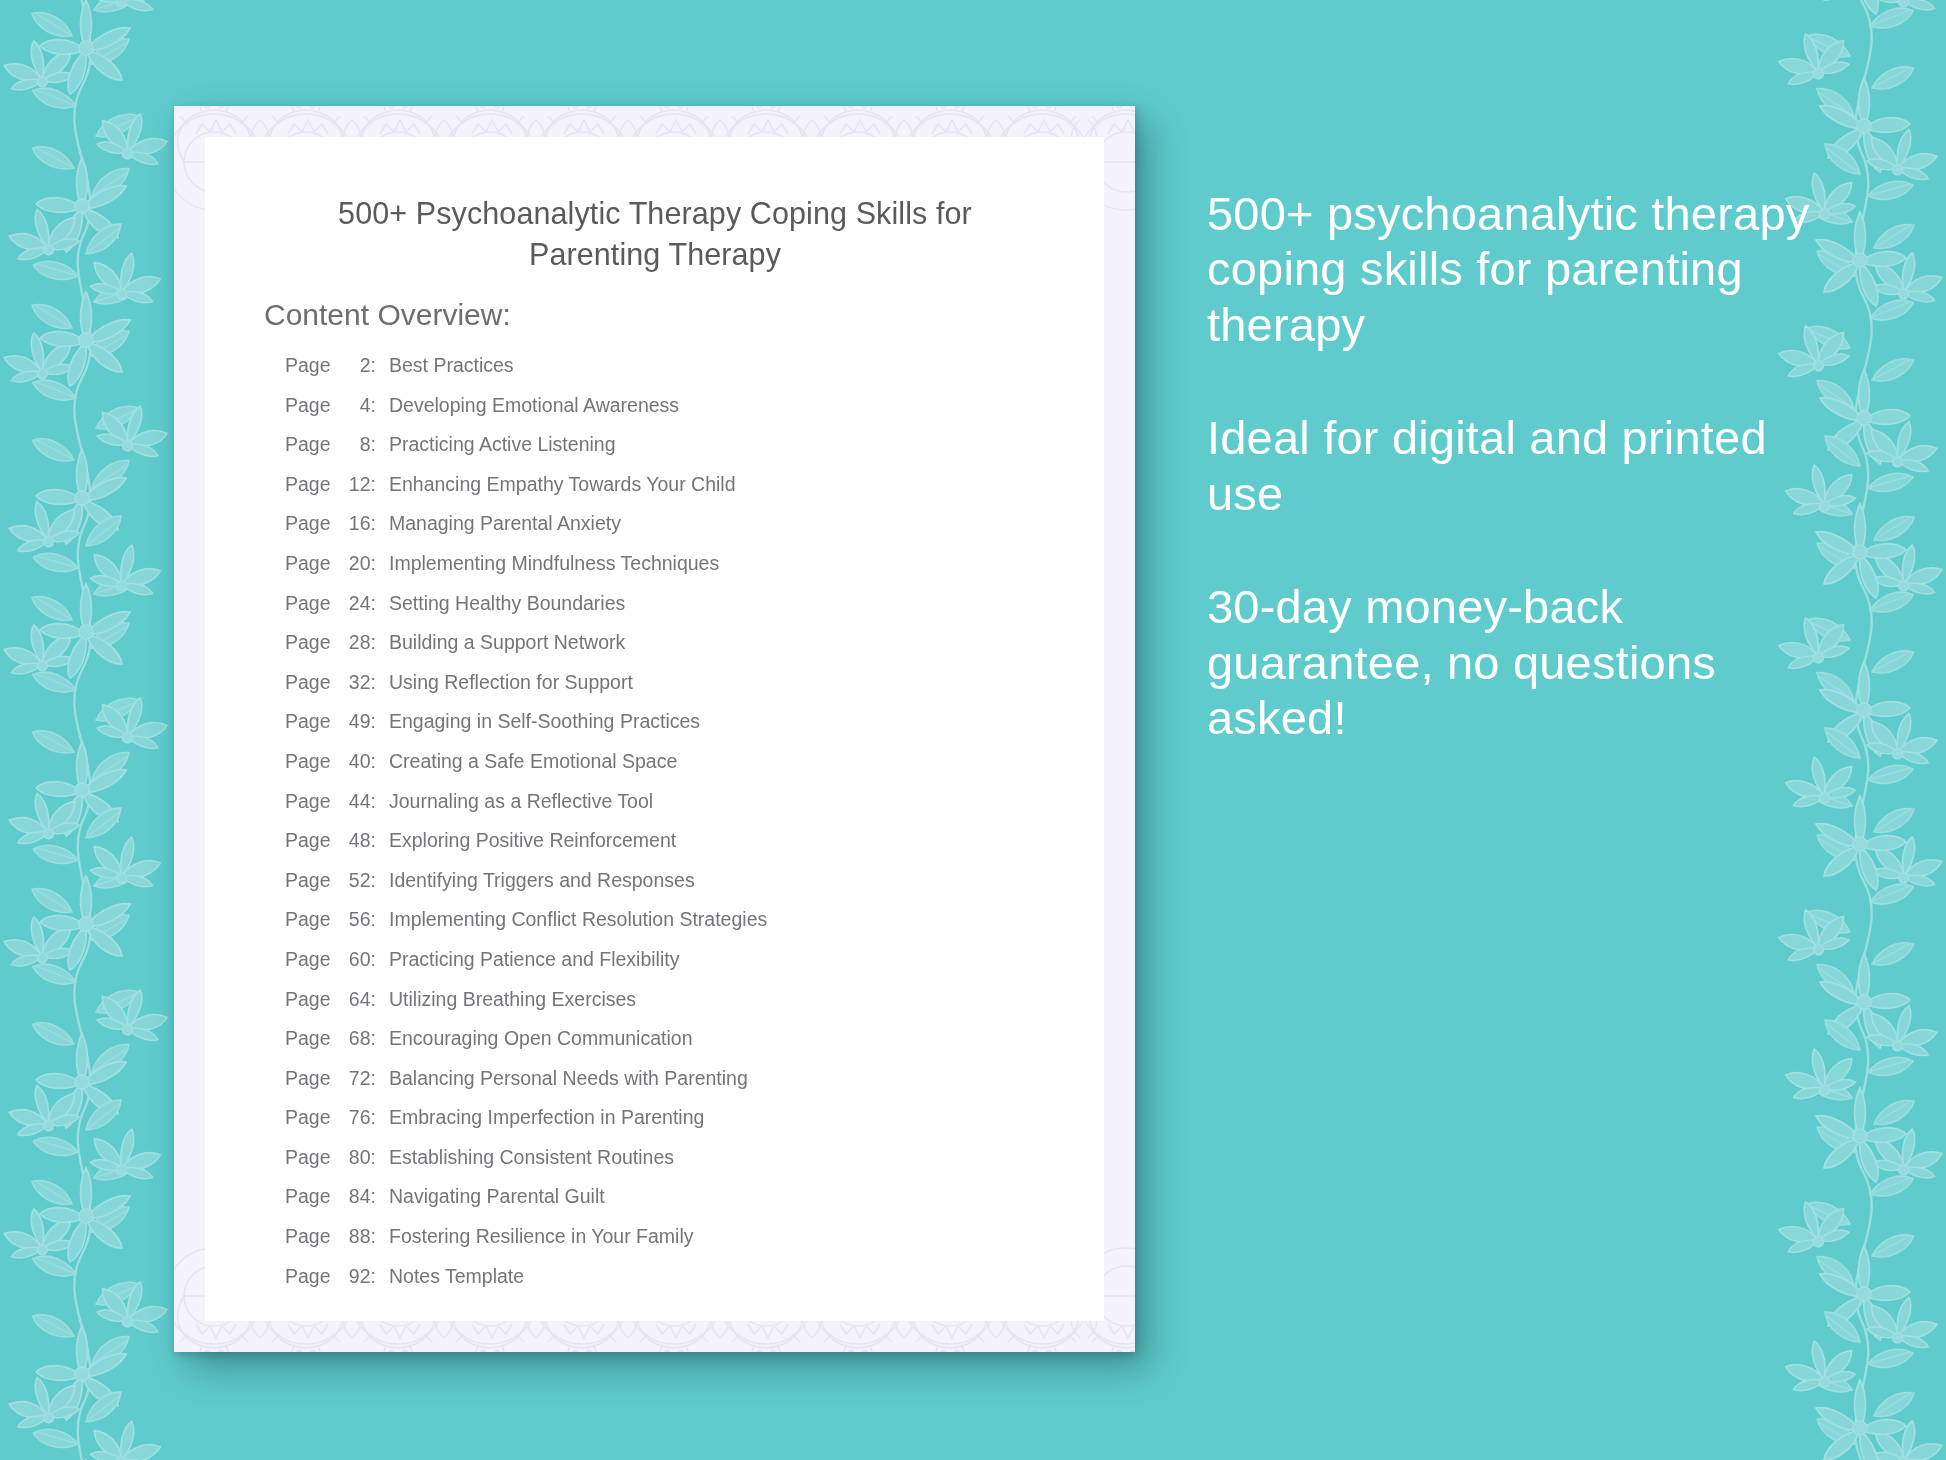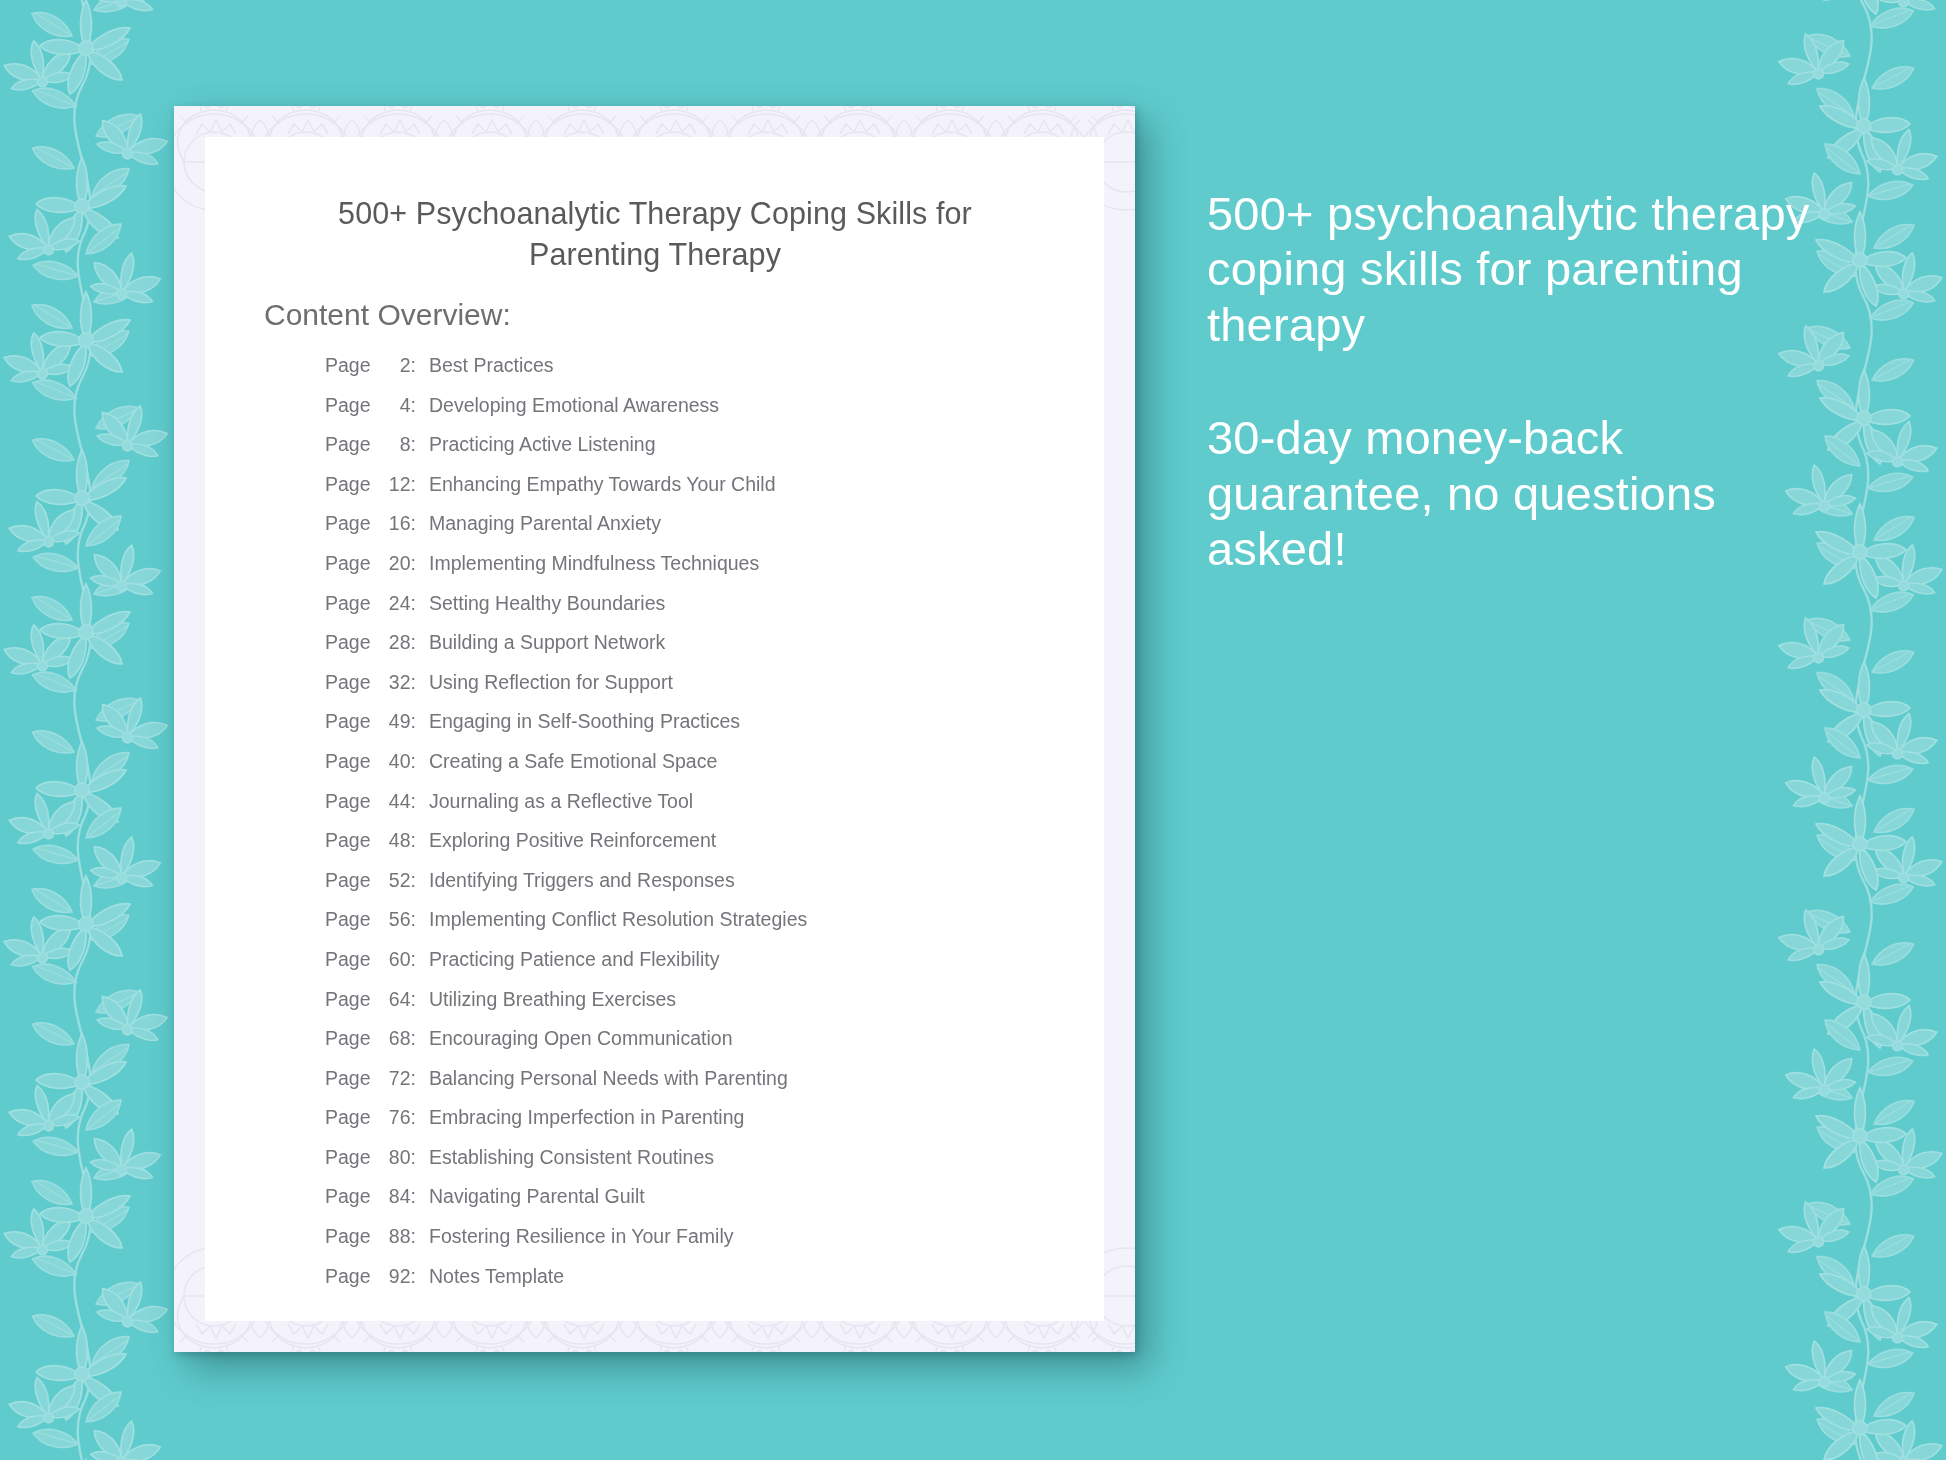--- a/index.html
+++ b/index.html
@@ -80,21 +80,20 @@
     font-size: 30px;
     color: #6e6e6e;
     font-weight: 400;
   }
 
   .toc {
     position: absolute;
     left: 80px;
     top: 217px;
     width: 790px;
-    margin-left: 40px;
   }
 
   .toc-row {
     display: flex;
     align-items: baseline;
     height: 39.6px;
     font-size: 19.5px;
     color: #74747a;
     font-weight: 400;
     white-space: nowrap;
@@ -419,14 +418,15 @@
         <span class="toc-colon">:</span>
         <span class="toc-title">Notes Template</span>
       </div>
 
     </div>
   </div>
 </div>
 
 <div class="promo">
   <div class="promo-block">500+ psychoanalytic therapy coping skills for parenting therapy</div>
+  <div class="promo-block">Ideal for digital and printed use</div>
   <div class="promo-block">30-day money-back guarantee, no questions asked!</div>
 </div>
 
 </body></html>

